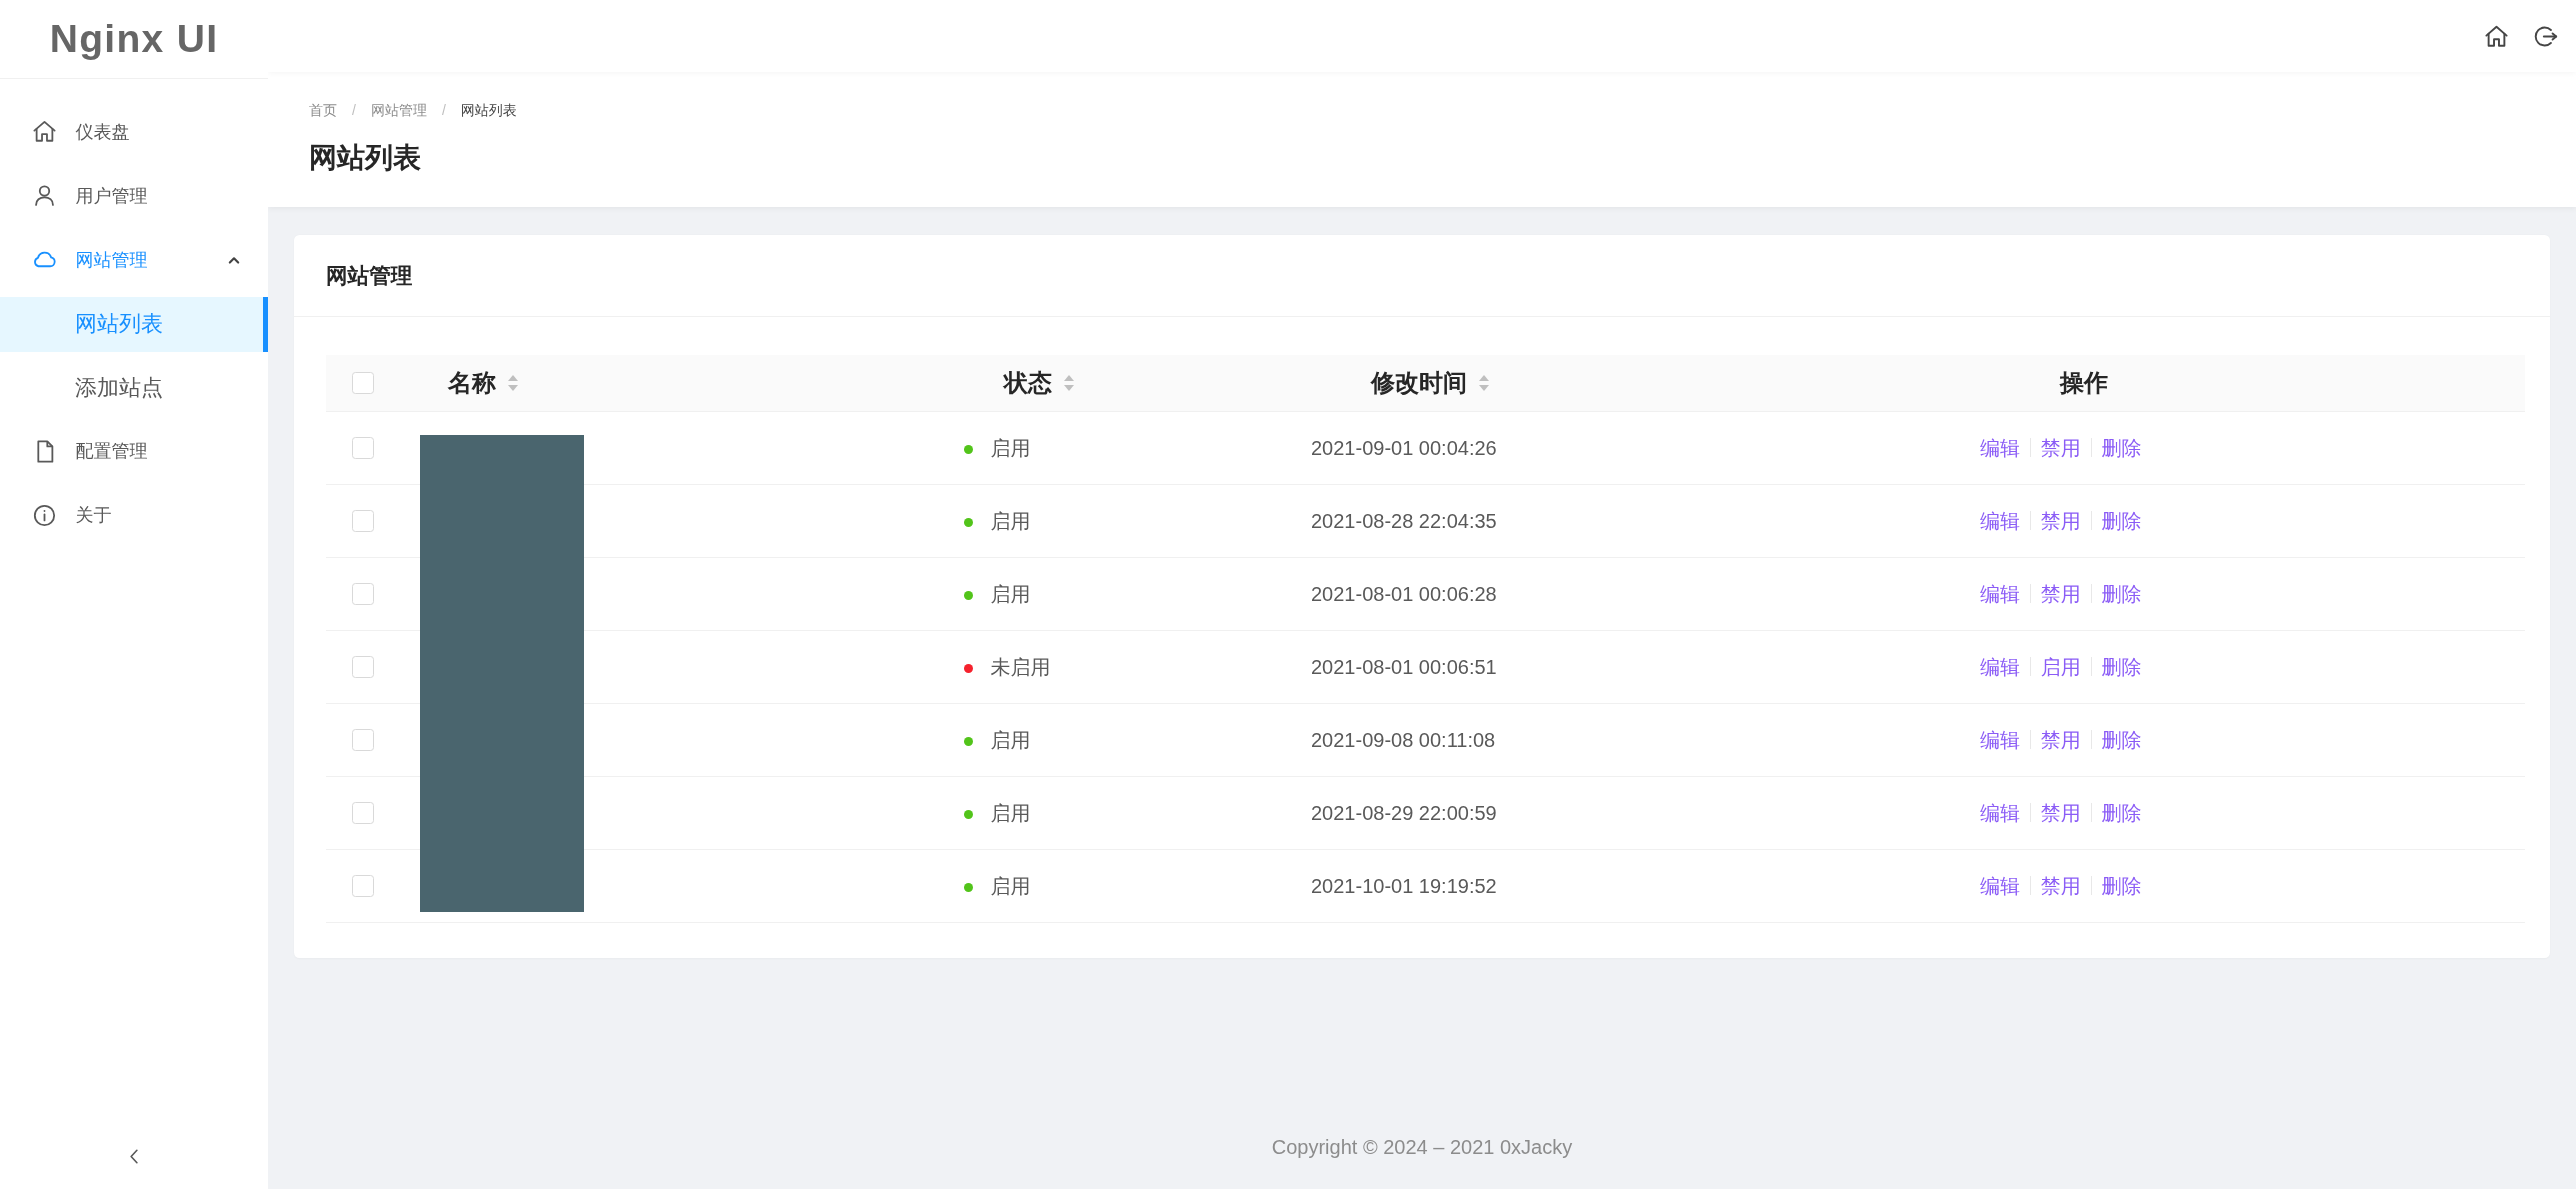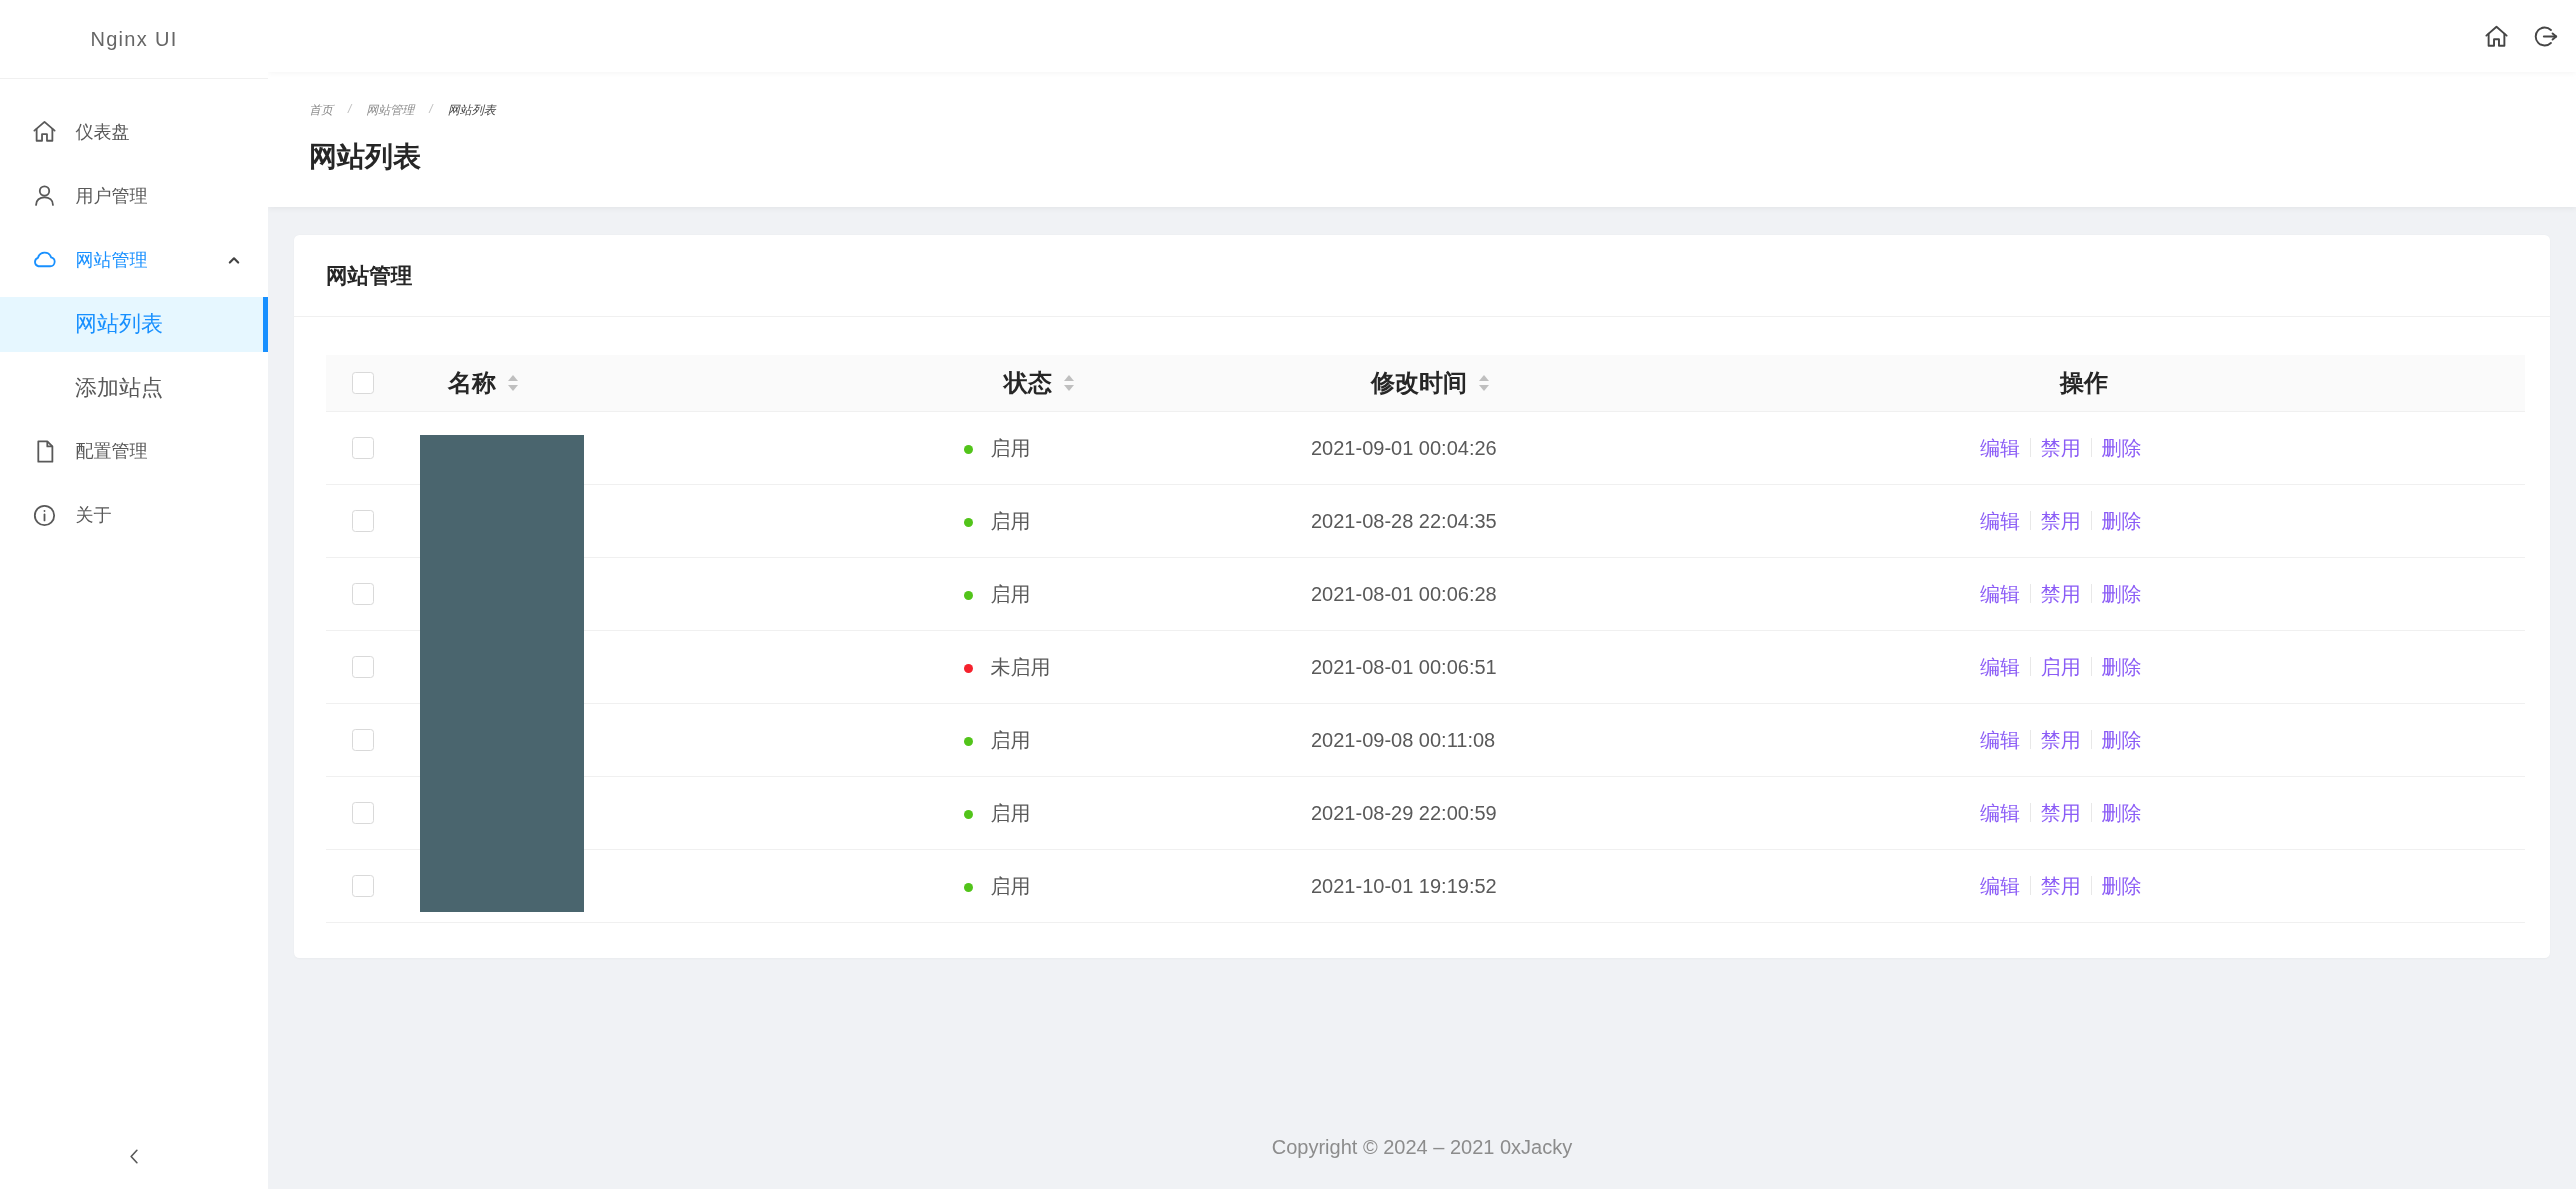--- a/index.html
+++ b/index.html
@@ -7,21 +7,21 @@
     --redact:#4a656e; --border:#f0f0f0; --txt-dark:#262626; --txt-mid:#595959; --txt-light:#8c8c8c;
   }
   *{box-sizing:border-box; margin:0; padding:0;}
   html,body{width:2576px; height:1190px; overflow:hidden;}
   body{font-family:"Liberation Sans","DejaVu Sans",sans-serif; background:#f0f2f5;}
   .app{position:relative; width:2576px; height:1190px;}
 
   
   .sidebar{position:absolute; left:0; top:0; width:268px; height:100%; background:#fff; z-index:20;}
   .logo{height:79px; display:flex; align-items:center; justify-content:center;
-        font-size:20px; font-weight:400; color:#666; letter-spacing:1.3px; border-bottom:0.7px solid var(--border);}
+        font-size:39px; font-weight:700; color:#666; letter-spacing:1.3px; border-bottom:0.7px solid var(--border);}
   .menu{padding-top:25.6px;}
   .menu-item{height:54px; margin-bottom:10px; display:flex; align-items:center; padding-left:30px;
              color:var(--txt-mid); font-size:18px; cursor:pointer; position:relative;}
   .menu-item .micon{width:28px; height:28px; display:flex; align-items:center; justify-content:center; color:#595959;}
   .menu-item .mlabel{margin-left:17.5px;}
   .menu-item.active{color:var(--accent);}
   .menu-item.active .micon{color:var(--accent);}
   .menu-item .caret{position:absolute; right:24px; color:#434343; width:20px; height:20px;}
   .submenu-item{height:55px; margin-bottom:8.8px; display:flex; align-items:center; padding-left:75px;
                 color:var(--txt-mid); font-size:22px; cursor:pointer; position:relative;}
@@ -31,21 +31,21 @@
                 display:flex; align-items:center; justify-content:center; color:#595959; cursor:pointer;}
 
   
   .main{position:absolute; left:268px; top:0; right:0; bottom:0;}
   .topbar{height:72px; background:#fff; position:relative; box-shadow:0 1.3px 6.7px rgba(0,0,0,0.06); z-index:10;}
   .topbar-icons{position:absolute; right:17.5px; top:0; height:72px; display:flex; align-items:center; gap:21.6px;}
   .tb-icon{width:27px; height:27px; color:#454545; cursor:pointer; display:flex; align-items:center; justify-content:center;}
 
   .page-head{height:135px; background:#fff; padding-left:41px; position:relative;
              box-shadow:0 2px 5.4px rgba(0,0,0,0.05); z-index:5;}
-  .breadcrumb{padding-top:30px; font-size:12px; color:var(--txt-light); display:flex; align-items:flex-start;font-style:italic;}
+  .breadcrumb{padding-top:30px; font-size:14px; color:var(--txt-light); display:flex; align-items:flex-start;}
   .bc-link{color:var(--txt-light); cursor:pointer;}
   .bc-sep{margin:0 15px; color:#bfbfbf;}
   .bc-current{color:#454545;}
   .page-title{margin-top:19px; font-size:28px; font-weight:600; color:var(--txt-dark);}
 
   .content{position:absolute; top:207px; left:0; right:0; bottom:0; background:#f0f2f5; overflow:hidden;}
   .card{margin:28px 26px 0 26px; height:723px; background:#fff; border-radius:5.4px; box-shadow:0 0.7px 2px rgba(0,0,0,0.03);}
   .card-head{height:82px; border-bottom:0.7px solid var(--border); display:flex; align-items:center;
              padding:0 32px; font-size:21.6px; font-weight:600; color:var(--txt-dark);}
   .card-body{padding:38px 32px 0 32px;}

